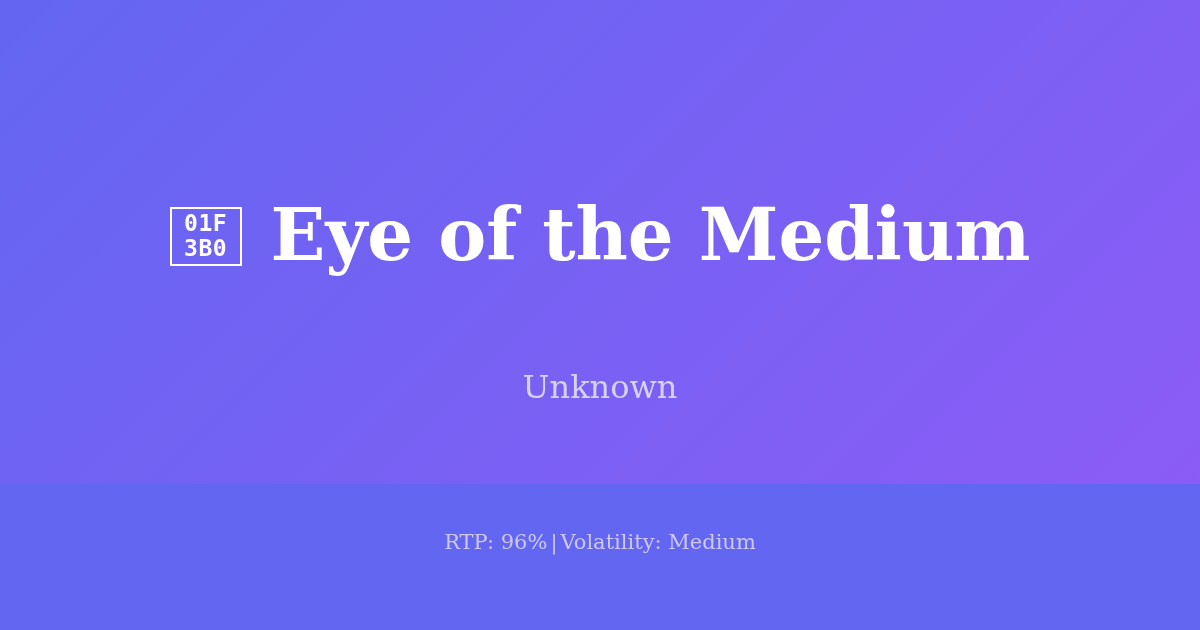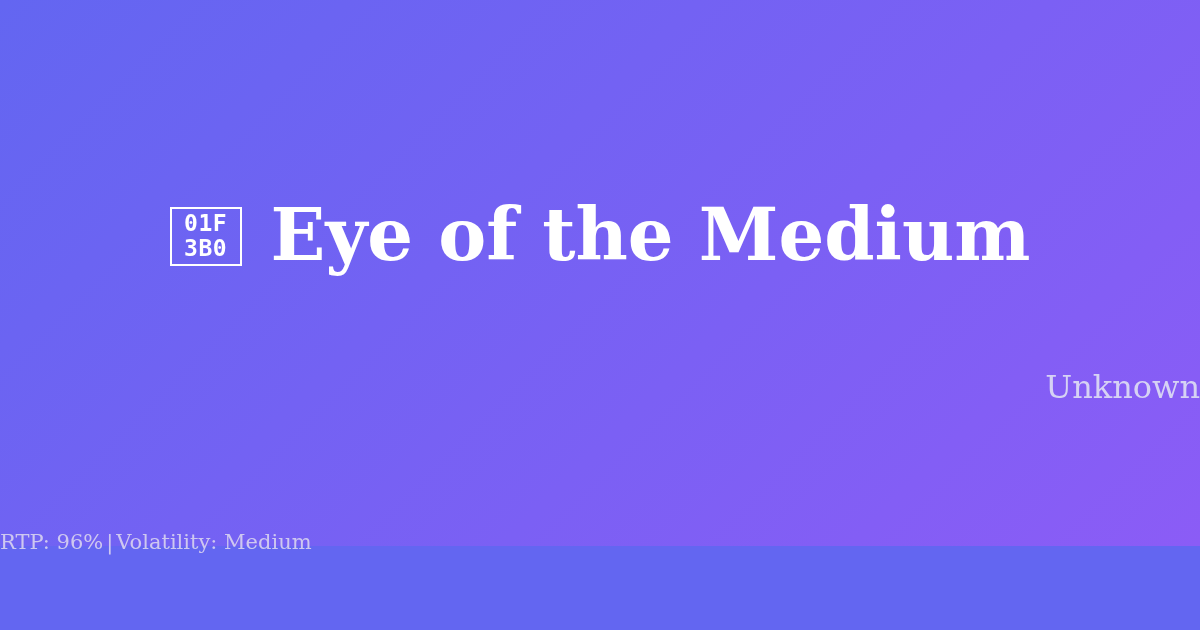--- a/index.html
+++ b/index.html
@@ -13,21 +13,21 @@
     height: 630px;
     overflow: hidden;
     font-family: "DejaVu Serif", "Liberation Serif", serif;
     background: #6366F1;
   }
 
   .og-card {
     position: relative;
     box-sizing: border-box;
     width: 1200px;
-    height: 546px;
+    height: 484px;
     display: flex;
     flex-direction: column;
     align-items: center;
     background-image: linear-gradient(135deg, #6366F1 0%, #8B5CF6 100%);
   }
 
   
   .title-row {
     position: absolute;
     top: 0;
@@ -84,35 +84,35 @@
   .title-text {
     display: block;
   }
 
   
   .subtitle {
     position: absolute;
     top: 366px;
     left: 0;
     right: 0;
-    text-align: right;
+    text-align: center;
     color: #D6D2F4;
     font-family: "DejaVu Serif", "Liberation Serif", serif;
     font-weight: normal;
     font-size: 32px;
     line-height: 42px;
   }
 
   
   .meta-line {
     position: absolute;
     top: 528px;
     left: 0;
     right: 0;
-    text-align: left;
+    text-align: center;
     color: #CEC8F0;
     font-family: "DejaVu Serif", "Liberation Serif", serif;
     font-weight: normal;
     font-size: 21px;
     line-height: 28px;
   }
 
   .meta-line .meta-sep {
     padding: 0 3px;
   }

